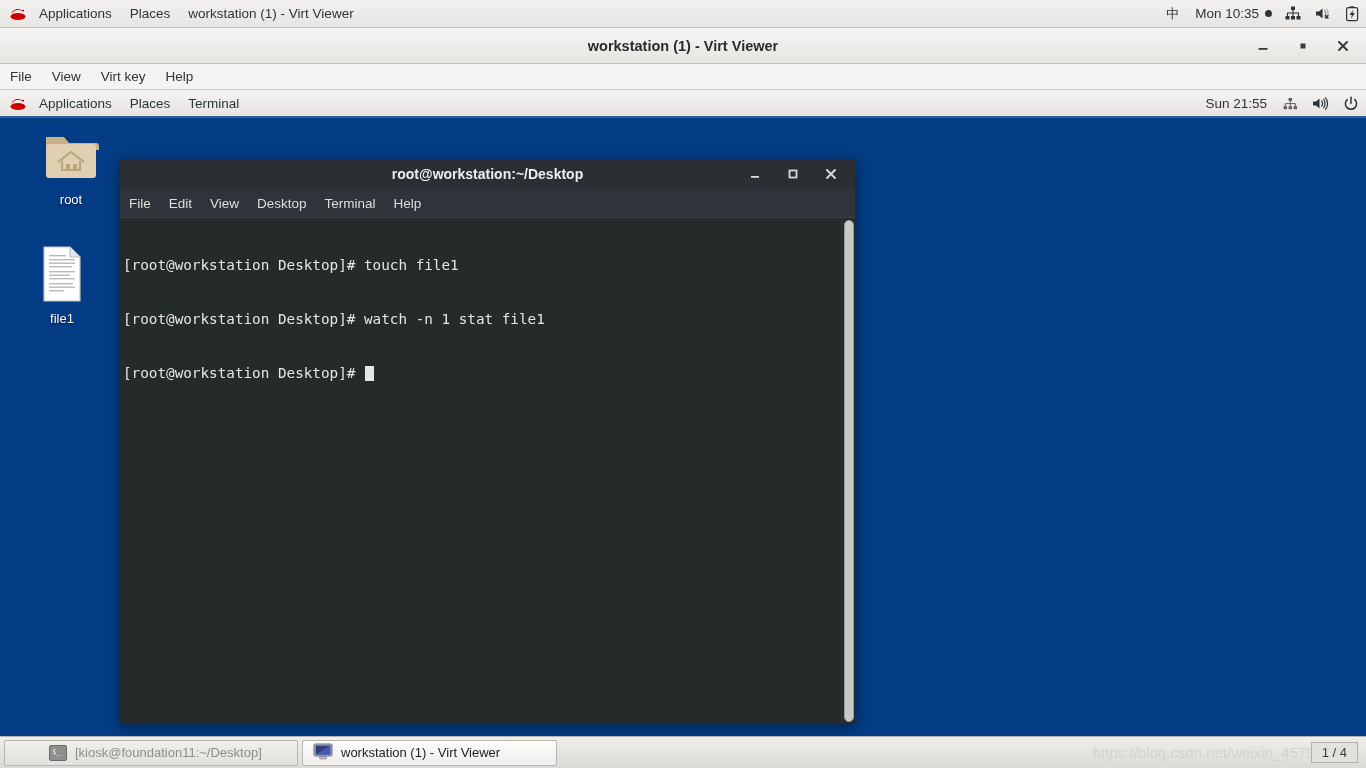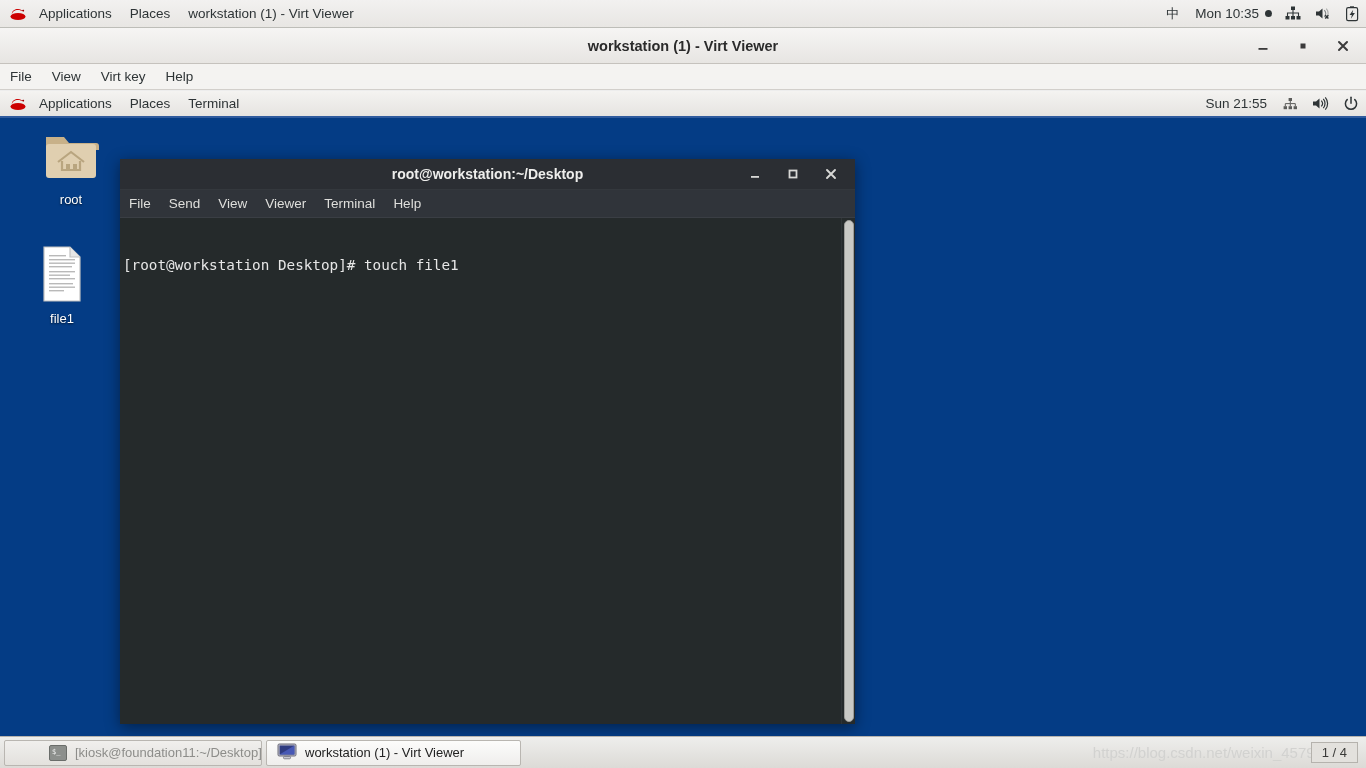--- a/index.html
+++ b/index.html
@@ -176,21 +176,21 @@
     border-top: 1px solid #b6b3ae;
     display: flex; align-items: center; padding: 0 4px; z-index: 10;
   }
   .host-task-btn {
     height: 26px; display: flex; align-items: center; gap: 8px;
     padding: 0 10px; font-size: 13px;
     border: 1px solid #b9b6b1; border-radius: 2px;
     margin-right: 4px; cursor: default; white-space: nowrap; overflow: hidden;
   }
   .host-task-btn.minimized {
-    width: 258px; color: #8d8d8a;
+    width: 294px; color: #8d8d8a;
     background: linear-gradient(to bottom, #f0efed, #e3e1dd);
     padding-left: 44px;
   }
   .host-task-btn.activew {
     width: 255px; color: #222;
     background: linear-gradient(to bottom, #fcfcfb, #efeeec);
   }
   #watermark {
     margin-left: auto; font-size: 15px; color: #d2d2d0;
     padding-right: 14px; white-space: nowrap; user-select: none;
@@ -416,39 +416,41 @@
             </svg>
           </div>
         </div>
       </div>
 
       <div id="term-menubar">
         <div class="tmenu">
           <span>File</span>
         </div>
         <div class="tmenu">
-          <span>Send</span>
+          <span>Edit</span>
         </div>
         <div class="tmenu">
           <span>View</span>
         </div>
         <div class="tmenu">
-          <span>Viewer</span>
+          <span>Desktop</span>
         </div>
         <div class="tmenu">
           <span>Terminal</span>
         </div>
         <div class="tmenu">
           <span>Help</span>
         </div>
       </div>
 
       <div id="term-body">
         <div id="term-text">
           <span class="term-line">[root@workstation Desktop]# touch file1</span>
+          <span class="term-line">[root@workstation Desktop]# watch -n 1 stat file1</span>
+          <span class="term-line"><span>[root@workstation Desktop]# </span><span class="cursor-block"></span></span>
         </div>
         <div id="term-scrollbar">
           <div id="term-thumb"></div>
         </div>
       </div>
     </div>
 
     <div id="guest-taskbar">
       <div class="task-btn active w1">
         <span class="term-mini dark"></span>

